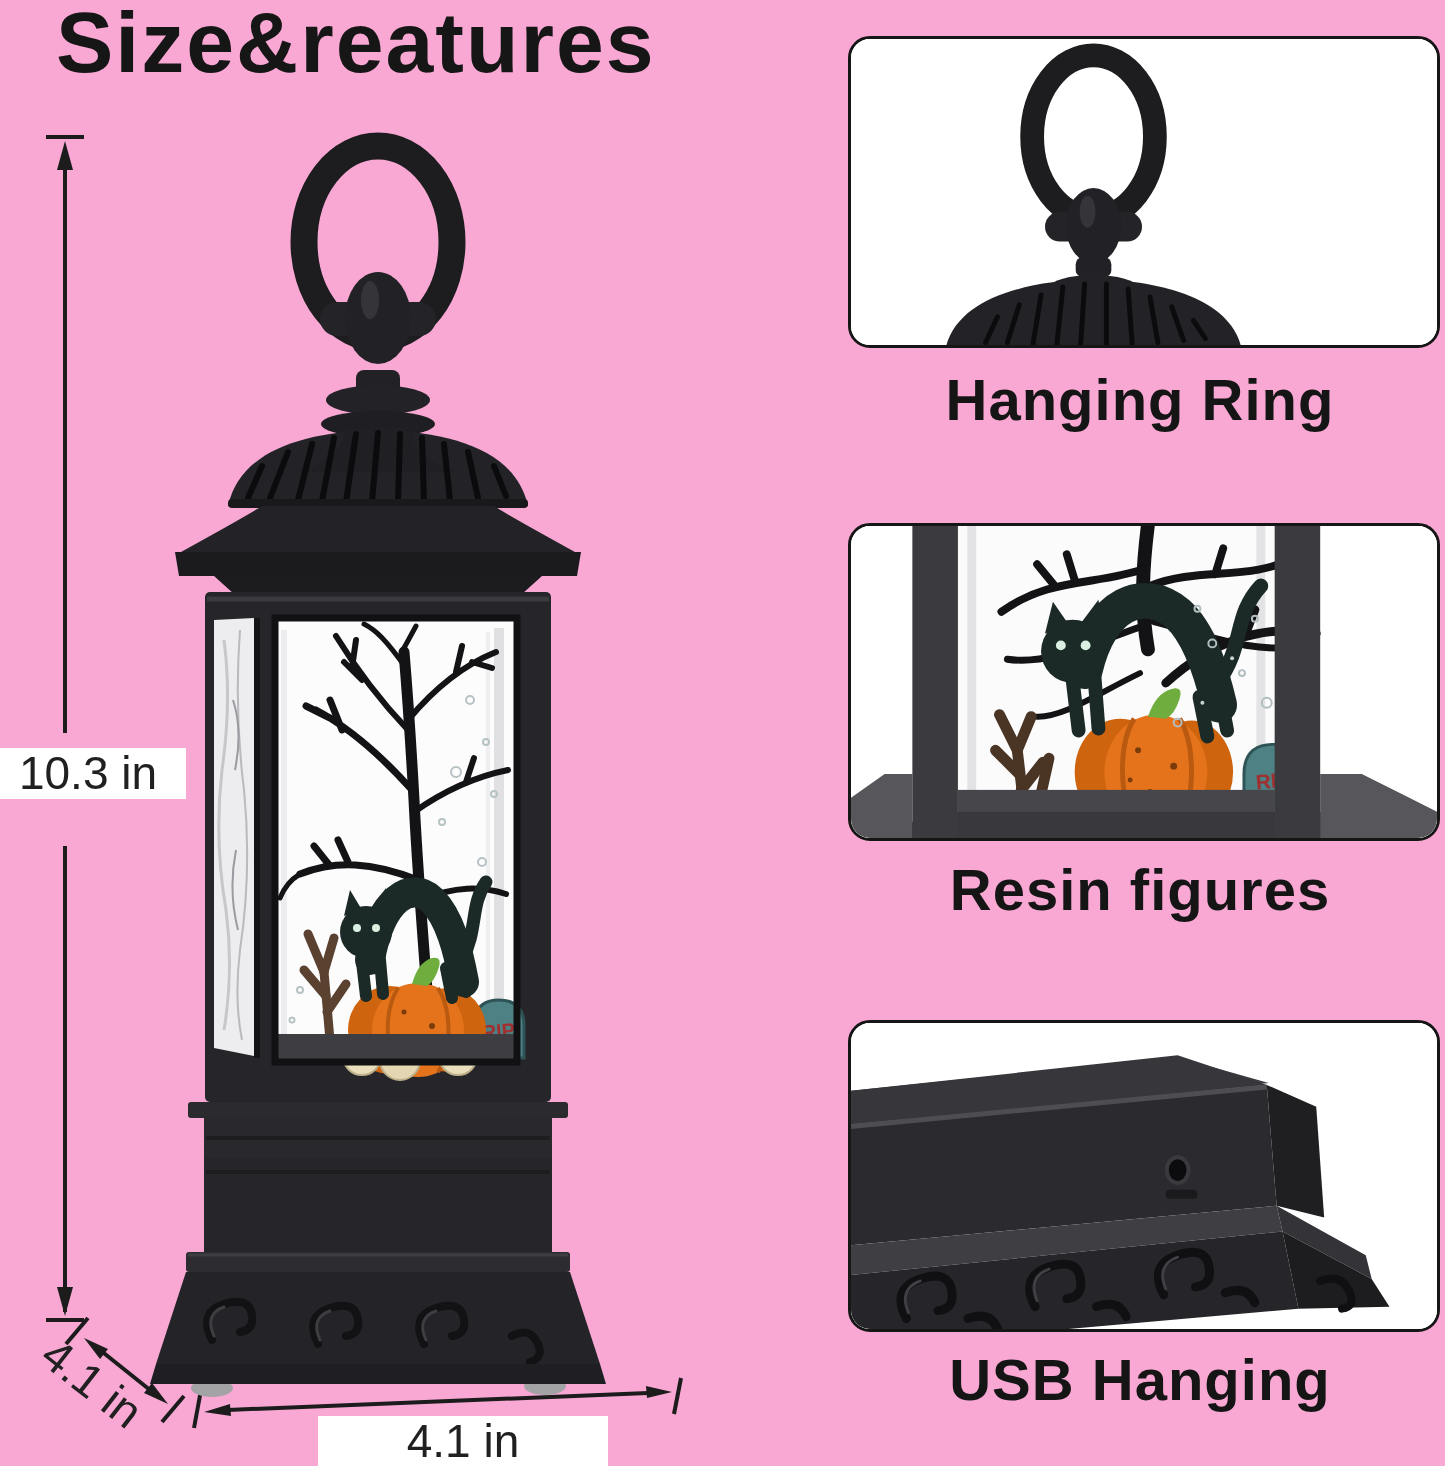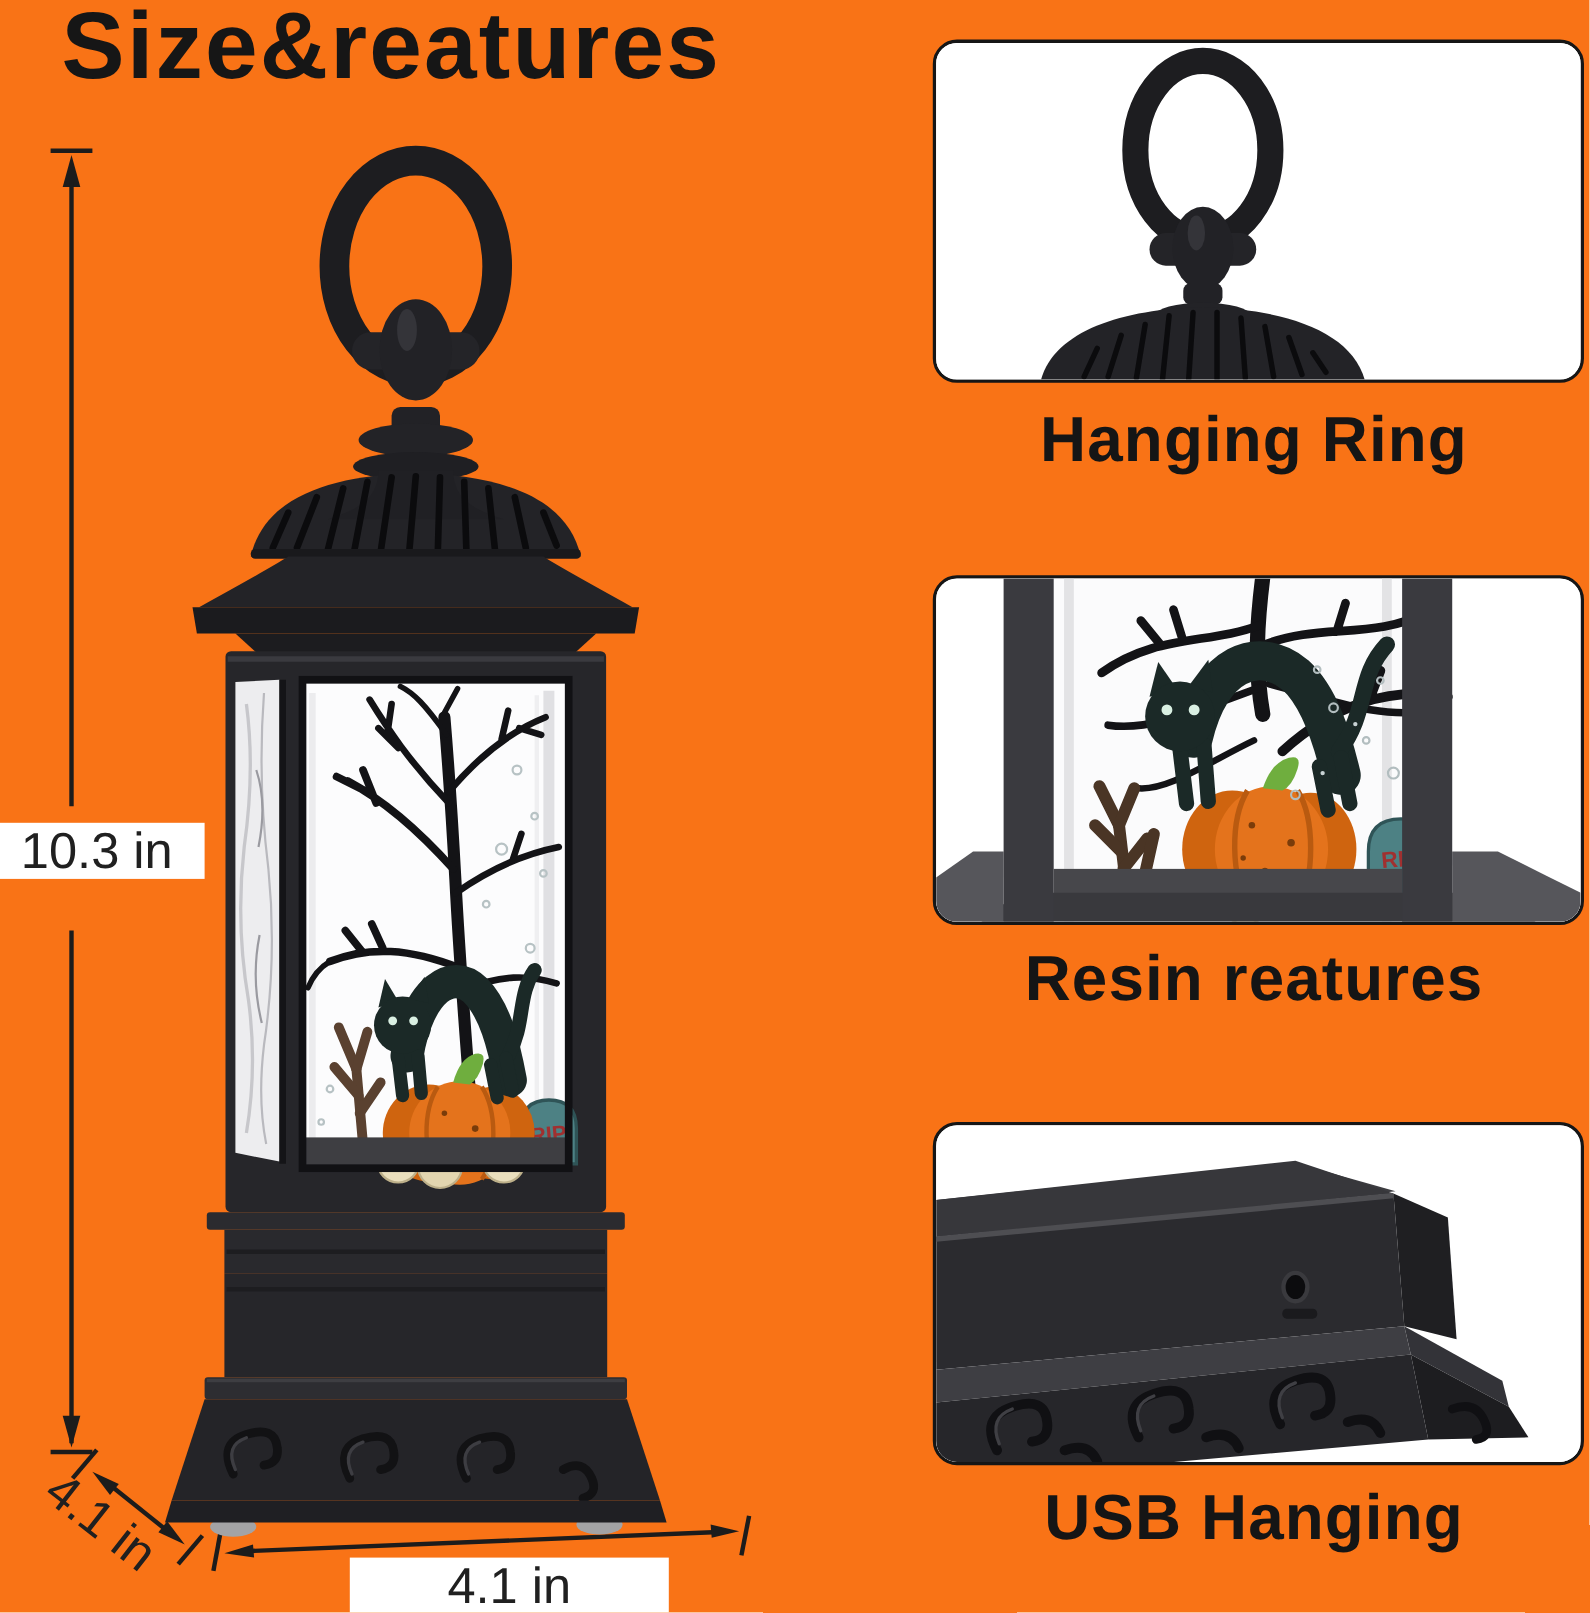--- a/index.html
+++ b/index.html
@@ -1,17 +1,17 @@
 <!DOCTYPE html>
 <html><head>
 <meta charset="utf-8">
 <style>
   html,body{margin:0;padding:0;background:#fff;}
   body{font-family:"Liberation Sans", sans-serif; color:#141414;}
-  .canvas{position:relative;width:1445px;height:1466px;background:#f97316;overflow:hidden;}
+  .canvas{position:relative;width:1445px;height:1466px;background:#f9a8d4;overflow:hidden;}
   .page-title{
     position:absolute;left:56px;top:-4px;width:700px;
     font-size:86px;font-weight:800;letter-spacing:2px;color:#161616;line-height:1.08;
     white-space:nowrap;
   }
   .main-art{position:absolute;left:0;top:0;width:830px;height:1466px;}
   .dim-label{
     position:absolute;color:#202020;font-size:46px;font-weight:500;
     text-align:center;white-space:nowrap;background:#fff;line-height:1.1;
   }
@@ -331,21 +331,21 @@
           <circle cx="355" cy="180" r="2"></circle>
       </g>
       <rect x="108" y="268" width="320" height="24" fill="#47474b"></rect>
       <polygon points="40,318 552,318 520,290 75,290" fill="#39393d"></polygon>
       <polygon points="0,276 34,252 62,252 62,318 0,318" fill="#56565b"></polygon>
       <polygon points="474,252 516,252 560,274 592,290 592,318 474,318" fill="#56565b"></polygon>
       <rect x="62" y="0" width="46" height="318" fill="#3a3a3f"></rect>
       <rect x="428" y="0" width="46" height="318" fill="#3a3a3f"></rect>
     </svg>
   </div>
-  <div class="feature-label label-2">Resin reatures</div>
+  <div class="feature-label label-2">Resin figures</div>
 
   <div class="feature-card card-3">
     <svg viewBox="0 0 592 312" preserveAspectRatio="xMidYMid slice">
       <rect width="592" height="312" fill="#ffffff"></rect>
       <polygon points="0,70 330,36 422,62 58,104" fill="#3c3c40"></polygon>
       <polygon points="0,104 420,64 430,186 0,226" fill="#2b2b2f"></polygon>
       <polygon points="0,104 420,64 330,34 0,70" fill="#37373b"></polygon>
       <line x1="0" y1="106" x2="420" y2="66" stroke="#4e4e52" stroke-width="5"></line>
       <polygon points="420,64 470,86 478,198 430,186" fill="#1f1f22"></polygon>
       <ellipse cx="330" cy="150" rx="11" ry="13" fill="#0c0c0e" stroke="#3a3a3e" stroke-width="4"></ellipse>

